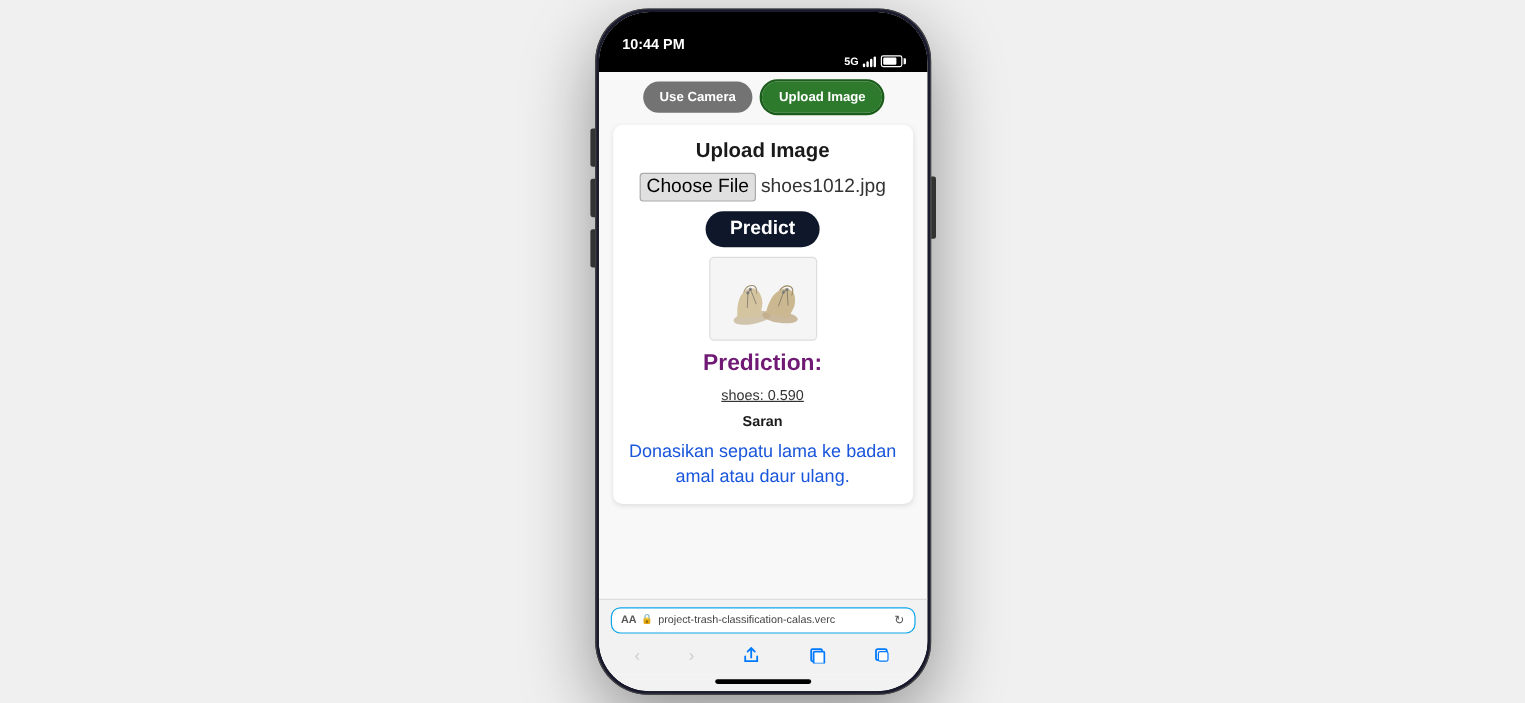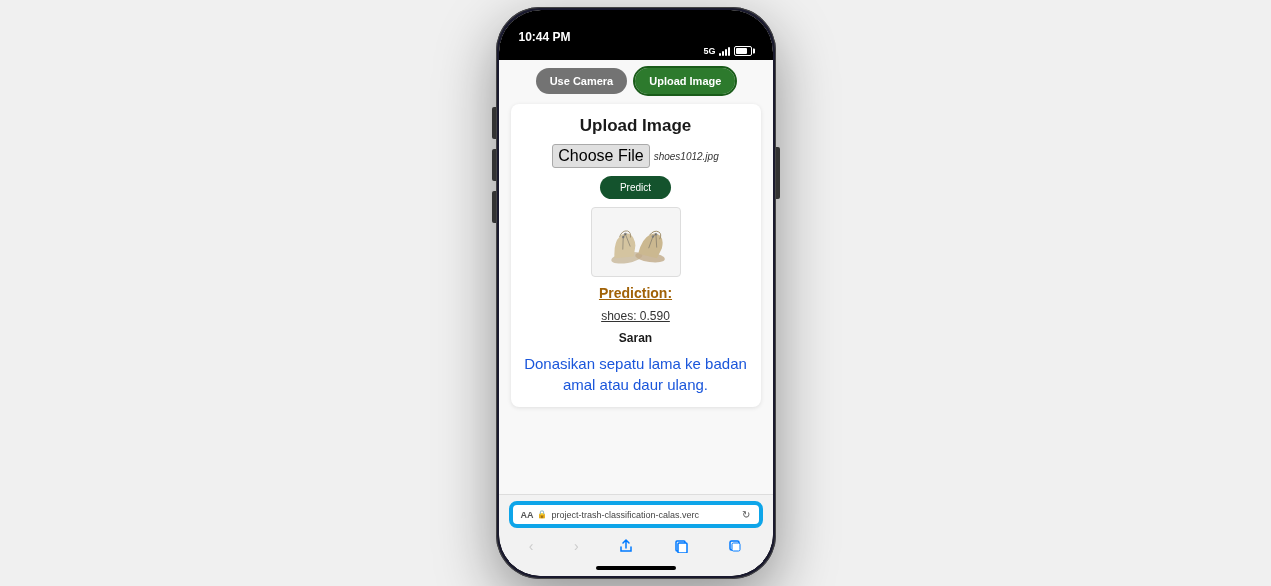--- a/index.html
+++ b/index.html
@@ -203,33 +203,32 @@
     .choose-file-btn {
       background: #e0e0e0;
       border: 1px solid #aaa;
       border-radius: 3px;
       padding: 2px 5px;
       font-size: 16px;
       cursor: pointer;
     }
 
     .file-name {
-      font-size: 10px;
+      font-size: 16px;
       color: #333;
-      font-style: italic;
     }
 
     .predict-btn {
-      background: #14532d;
+      background: #0f172a;
       color: #fff;
       border: none;
       border-radius: 20px;
       padding: 6px 20px;
-      font-size: 10px;
-      font-weight: 400;
+      font-size: 16px;
+      font-weight: 700;
       cursor: pointer;
     }
 
     
     .shoe-image {
       width: 90px;
       height: 70px;
       background: #f5f5f5;
       border: 1px solid #ddd;
       border-radius: 4px;
@@ -238,25 +237,24 @@
       justify-content: center;
       overflow: hidden;
     }
 
     .shoe-svg {
       width: 70px;
       height: 55px;
     }
 
     .prediction-label {
-      font-size: 14px;
+      font-size: 19px;
       font-weight: 700;
-      color: #a16207;
+      color: #701a75;
       text-align: center;
-      text-decoration: underline;
     }
 
     .prediction-value {
       font-size: 12px;
       color: #333;
       text-align: center;
       text-decoration: underline;
     }
 
     .saran-title {
@@ -276,25 +274,25 @@
     
     .browser-bar {
       background: #f2f2f2;
       border-top: 1px solid #ddd;
       padding: 6px 10px 4px;
       flex-shrink: 0;
     }
 
     .url-bar {
       background: #fff;
-      border: 4px solid #0ea5e9;
+      border: 1px solid #0ea5e9;
       border-radius: 8px;
       padding: 4px 8px;
       display: flex;
-      align-items: center;
+      align-items: flex-start;
       gap: 4px;
       font-size: 9px;
       color: #333;
       margin-bottom: 6px;
     }
 
     .url-text {
       flex: 1;
       font-size: 9px;
       color: #444;

